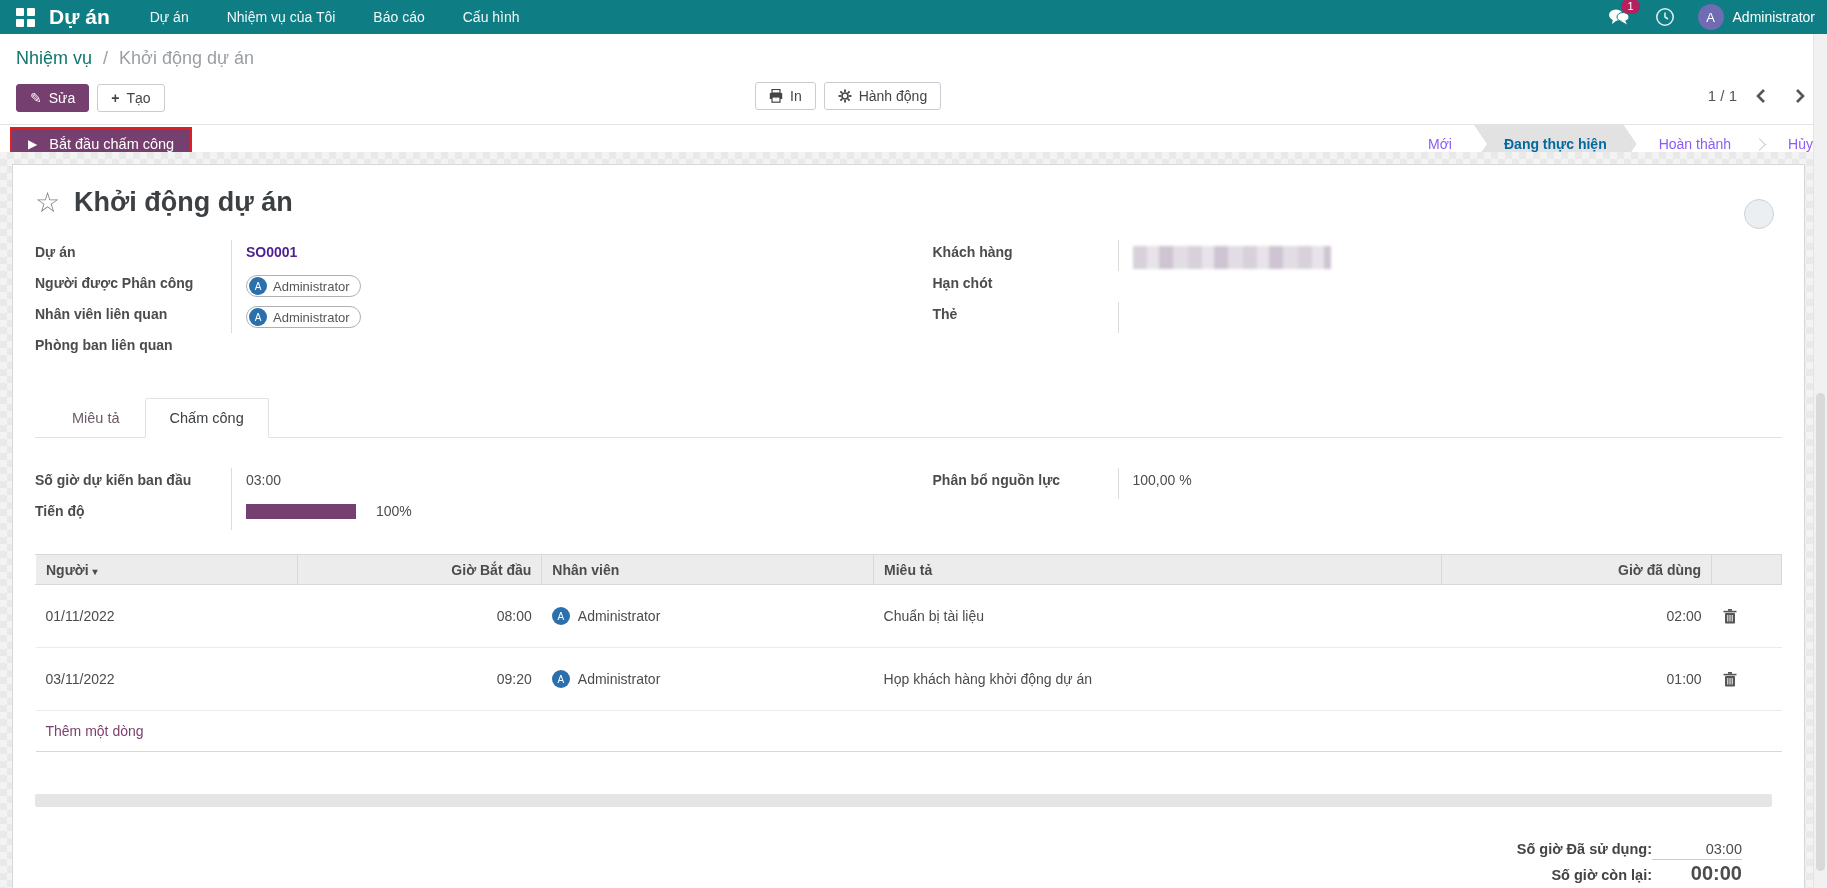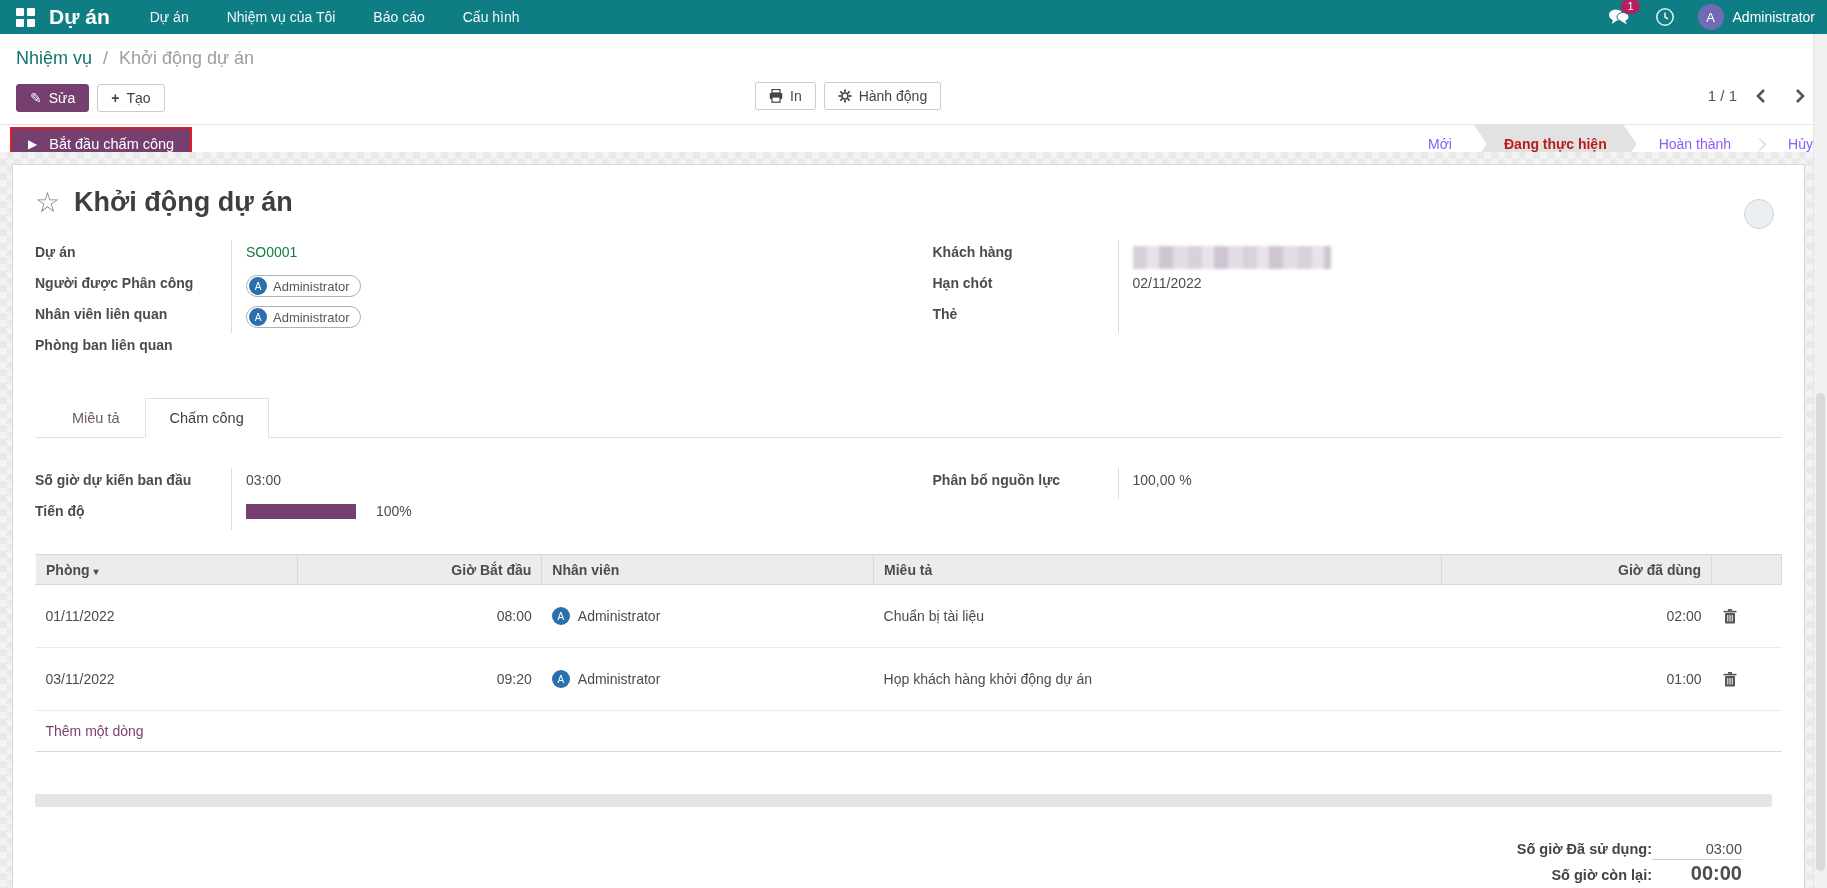--- a/index.html
+++ b/index.html
@@ -33,21 +33,21 @@
   .pager-nav { position:absolute; right:0; top:3px; display:flex; gap:18px; }
   .chev { width:22px; height:22px; cursor:pointer; display:flex; align-items:center; justify-content:center; }
 
   
   .statusbar { background:#fff; border-top:1px solid #e2e4e6; border-bottom:1px solid #d8dadd; height:40px; display:flex; align-items:center; padding-left:10px; }
   .highlight-box { border:2px solid #e02020; padding:0; display:inline-block; }
   .btn-start { display:inline-flex; align-items:center; gap:12px; background:#75406f; color:#fff; border:none; padding:7px 16px; font-size:14.5px; cursor:pointer; }
   .play-ico { font-size:12px; }
   .stages { margin-left:auto; display:flex; align-items:center; height:100%; }
   .stage { padding:0 22px; display:flex; align-items:center; height:100%; font-size:14px; color:#8b5cf6; cursor:pointer; white-space:nowrap; }
-  .stage.active { background:#e2e2e2; color:#b91c1c; font-weight:bold; padding:10px 30px;
+  .stage.active { background:#e2e2e2; color:#0369a1; font-weight:bold; padding:10px 30px;
     clip-path:polygon(0 0, calc(100% - 13px) 0, 100% 50%, calc(100% - 13px) 100%, 0 100%, 13px 50%); }
   .stage-sep { width:9px; height:9px; border-top:1px solid #c6c9cc; border-right:1px solid #c6c9cc; transform:rotate(45deg); margin:0 2px; }
 
   
   .content { position:absolute; top:152px; bottom:0; left:0; right:14px; overflow:hidden;
     background-color:#f3f3f3;
     background-image:linear-gradient(45deg,#e9e9e9 25%,transparent 25%,transparent 75%,#e9e9e9 75%),
                      linear-gradient(45deg,#e9e9e9 25%,transparent 25%,transparent 75%,#e9e9e9 75%);
     background-size:14px 14px; background-position:0 0,7px 7px; }
   .card { position:absolute; top:12px; left:12px; right:8px; bottom:-2px; background:#fff; border:1px solid #d5d7da; padding:22px 22px 0 22px; }
@@ -55,21 +55,21 @@
   .title-row { display:flex; align-items:center; gap:14px; margin-bottom:22px; position:relative; }
   .star { font-size:28px; color:#808488; cursor:pointer; line-height:1; }
   .page-title { font-size:27px; font-weight:bold; color:#3c4043; }
   .kanban-dot { position:absolute; right:8px; top:12px; width:30px; height:30px; border-radius:50%; background:#eceff1; border:1px solid #cfd2d5; cursor:pointer; }
 
   .form-grid { display:grid; grid-template-columns:1fr 1fr; column-gap:48px; }
   .fgroup {}
   .frow { display:flex; min-height:31px; align-items:stretch; }
   .flabel { width:196px; font-weight:bold; color:#4c4c4c; padding-top:4px; flex:none; }
   .fvalue { flex:1; border-left:1px solid #d9dbde; padding:4px 0 2px 14px; }
-  .link { color:#15803d; cursor:pointer; }
+  .link { color:#4c1d95; cursor:pointer;font-weight:bold; }
   .pill { display:inline-flex; align-items:center; gap:6px; border:1px solid #adb1b5; border-radius:12px; padding:1px 10px 1px 2px; font-size:13px; color:#555; cursor:pointer; }
   .pill.noavatar { padding:2px 12px; }
   .avatar-sm { width:18px; height:18px; border-radius:50%; background:#2c6fad; color:#fff; font-size:10px; display:flex; align-items:center; justify-content:center; }
   .redacted { width:198px; height:23px; margin-top:2px;
     background:repeating-linear-gradient(90deg,#d8d0da 0 14px,#e8e3ea 14px 26px,#cec4d2 26px 40px,#e2dde4 40px 55px);
     filter:blur(1.5px); }
 
   
   .tabs { display:flex; margin-top:34px; border-bottom:1px solid #dee2e6; padding-left:12px; }
   .tab { padding:11px 24px; font-size:14.5px; color:#6c5a68; cursor:pointer; border:1px solid transparent; margin-bottom:-1px; }
@@ -257,21 +257,20 @@
 
       <div class="fgroup">
         <div class="frow">
           <div class="flabel" style="width:185px">Khách hàng</div>
           <div class="fvalue">
               <div class="redacted"></div>
             </div>
         </div>
         <div class="frow">
           <div class="flabel" style="width:185px">Hạn chót</div>
-          <div class="fvalue">02/11/2022</div>
         </div>
         <div class="frow">
           <div class="flabel" style="width:185px">Thẻ</div>
           <div class="fvalue"></div>
         </div>
       </div>
     </div>
 
     <div class="tabs">
       <div class="tab">Miêu tả</div>
@@ -309,21 +308,21 @@
         <colgroup>
           <col style="width:15%">
             <col style="width:14%">
             <col style="width:19%">
             <col style="width:32.5%">
             <col style="width:15.5%">
             <col style="width:40px">
         </colgroup>
         <thead>
           <tr>
-            <th><span>Phòng</span> <span style="font-size:10px">▾</span></th>
+            <th><span>Người</span> <span style="font-size:10px">▾</span></th>
             <th class="num">Giờ Bắt đầu</th>
             <th>Nhân viên</th>
             <th>Miêu tả</th>
             <th class="num">Giờ đã dùng</th>
             <th></th>
           </tr>
         </thead>
         <tbody>
           <tr>
             <td>01/11/2022</td>

